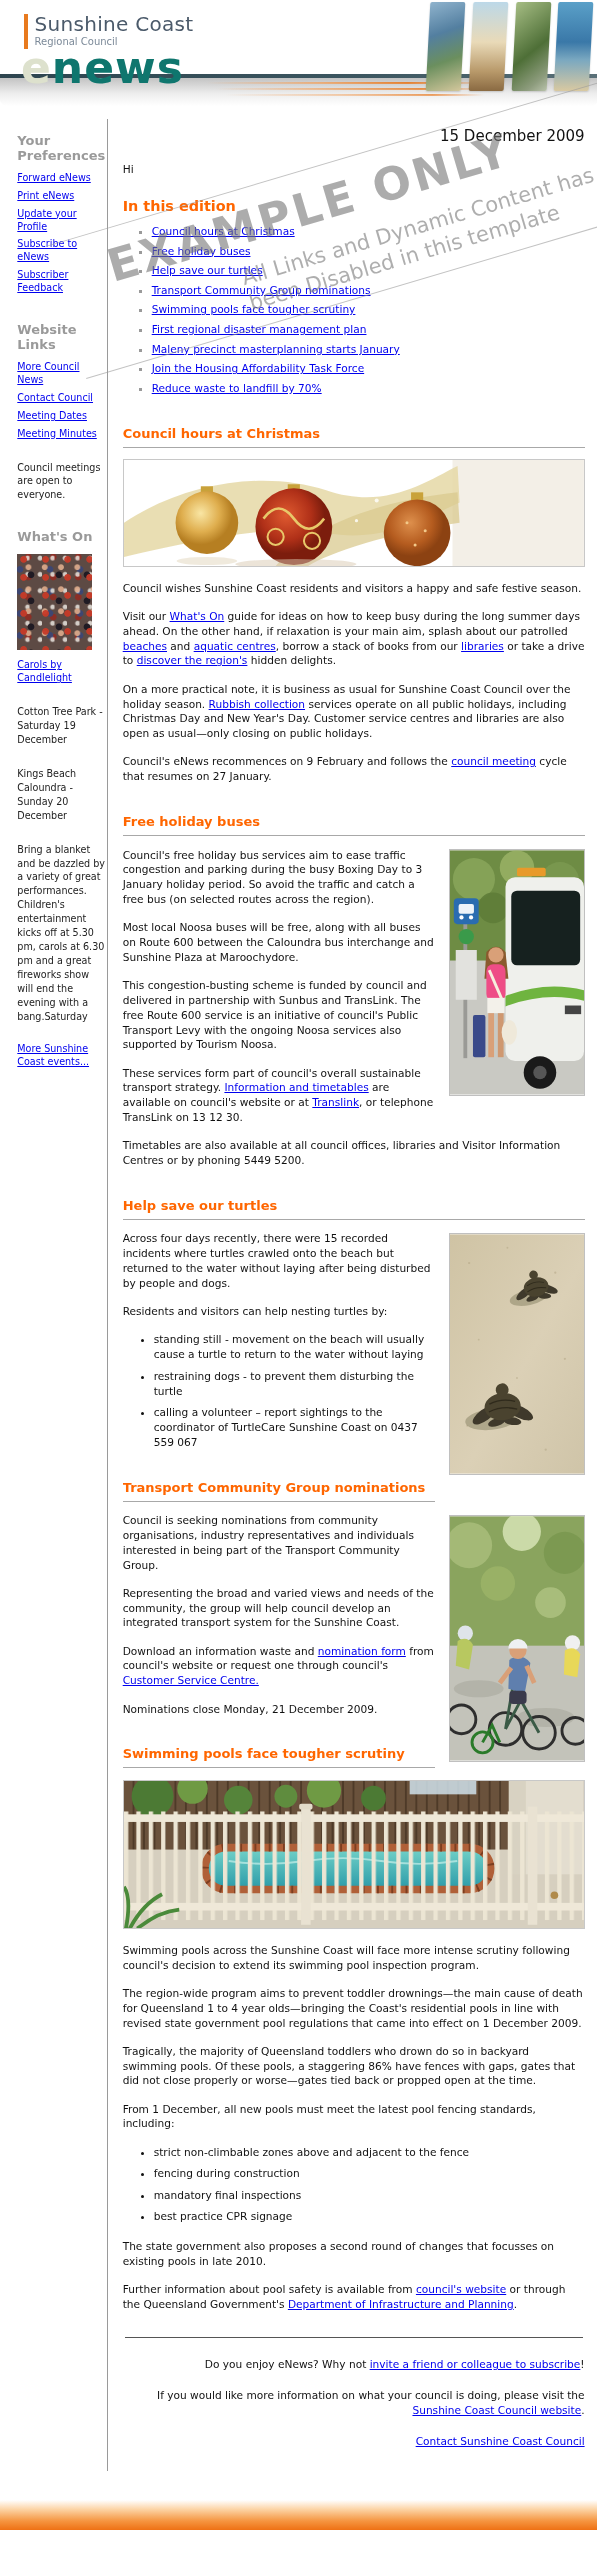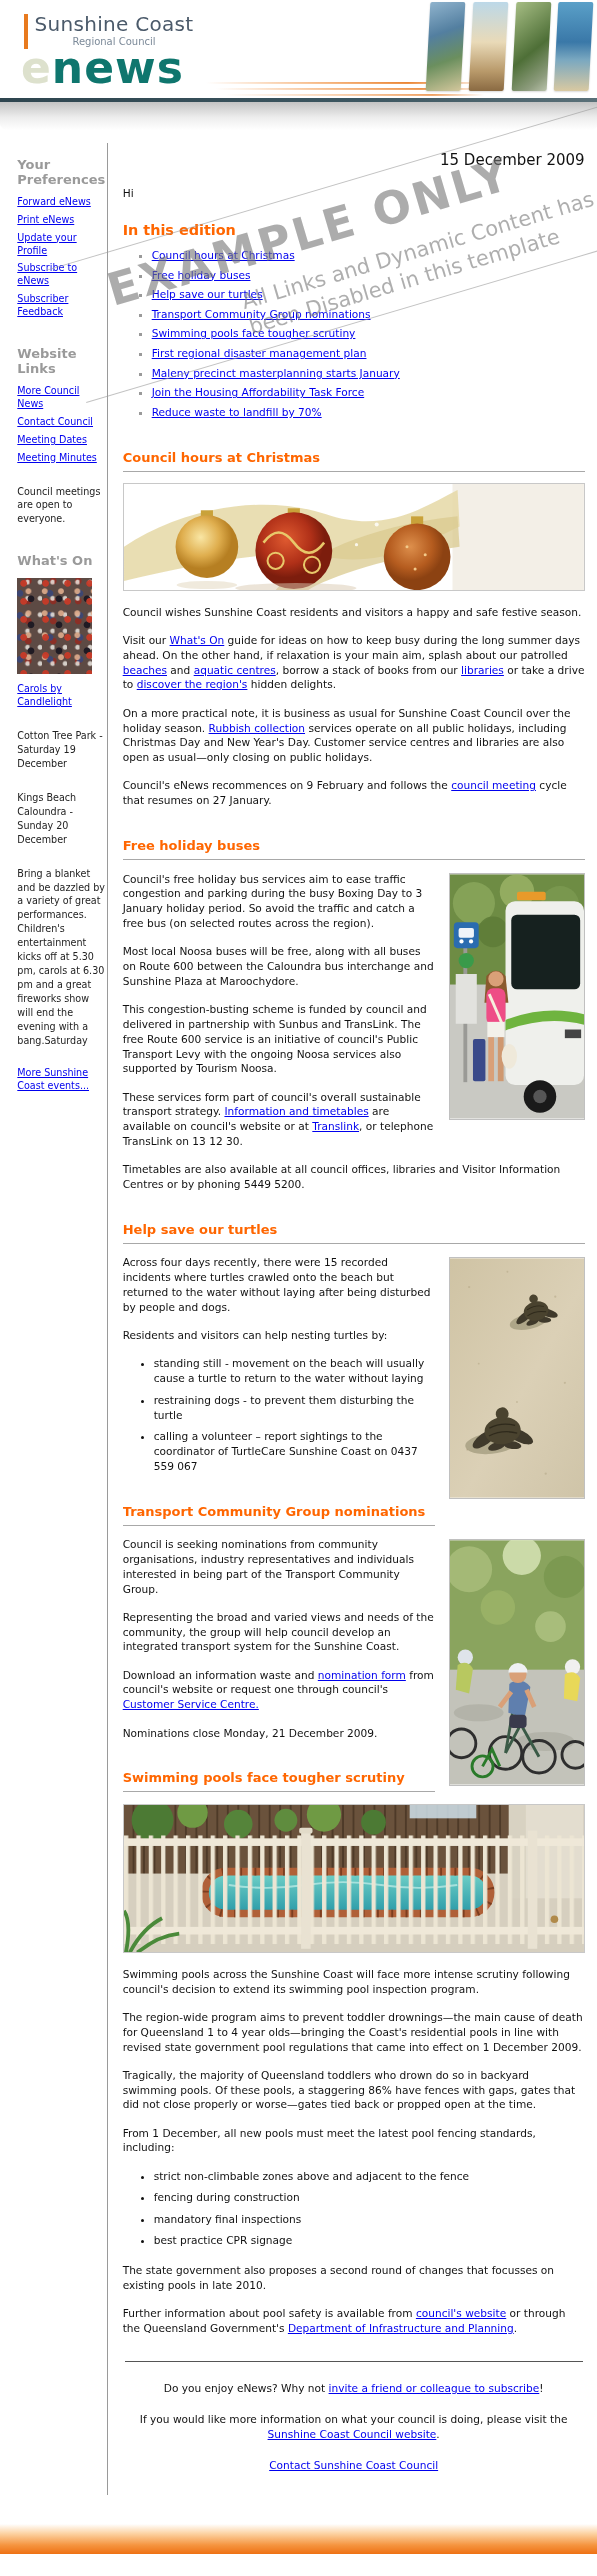--- a/index.html
+++ b/index.html
@@ -4,21 +4,21 @@
 <style>
   html,body { margin:0; padding:0; background:#fff; }
   .page {
     width:598px; position:relative; overflow:hidden; background:#fff;
     font-family:"DejaVu Sans","Liberation Sans",sans-serif;
     color:#111; font-size:10.6px;
   }
   a { color:#0000ee; text-decoration:underline; cursor:pointer; }
 
   
-  .header { position:relative; height:98px; background:#fff;text-align:center; }
+  .header { position:relative; height:74px; background:#fff; }
   .logo-block { position:absolute; top:14.4px; left:24px; display:flex; align-items:flex-start; }
   .logo-bar { width:3.8px; height:35px; background:#e87a1e; margin-right:6.7px; }
   .logo-line1 { font-size:20px; color:#4b5a6a; letter-spacing:0.3px; line-height:1.05; }
   .logo-line2 { font-size:10px; color:#7c8a99; margin-top:1px; }
   .brand { position:absolute; left:21px; top:46px; font-size:44px; font-weight:bold; letter-spacing:1px; line-height:1; }
   .brand-e { color:#dde1cd; }
   .brand-rest { color:#0f766e; }
   .swoosh { position:absolute; left:206px; top:81px; width:288px; height:15.4px;
     background:
       linear-gradient(90deg, rgba(240,150,70,0) 0%, rgba(243,160,90,.75) 40%, rgba(232,120,30,.9) 70%, rgba(240,150,70,0) 100%) 0 1px/100% 1.9px no-repeat,
@@ -75,21 +75,21 @@
   
   .watermark { position:absolute; top:113px; left:-43px; width:672px;
     transform:rotate(-16.5deg); transform-origin:38px 50%;
     border-top:1.9px solid #9b9b9b; border-bottom:1.9px solid #9b9b9b;
     padding:5.8px 0 11.5px 53px; opacity:.6; pointer-events:none; z-index:6; }
   .wm-title { font-size:45px; font-weight:bold; color:#767676; letter-spacing:2.9px; white-space:nowrap; }
   .wm-sub { font-size:21px; color:#7a7a7a; width:422px; margin:3.8px 0 0 125px; line-height:1.25; }
 
   
   .footer-rule { border:0; border-top:1px solid #555; margin:25px 1.9px 19px; }
-  .footer-line { text-align:center; margin:0 0 16.3px; font-size:10.6px; }
+  .footer-line { text-align:right; margin:0 0 16.3px; font-size:10.6px; }
   .orange-bar { height:30px; margin:29px 0 4.8px;
     background:linear-gradient(180deg,#ffffff 0%,#fcd2a2 32%,#f59540 70%,#ee7114 100%); }
 </style>
 </head>
 <body>
 
 <div class="page">
 
   <header class="header">
     <div class="logo-block">

